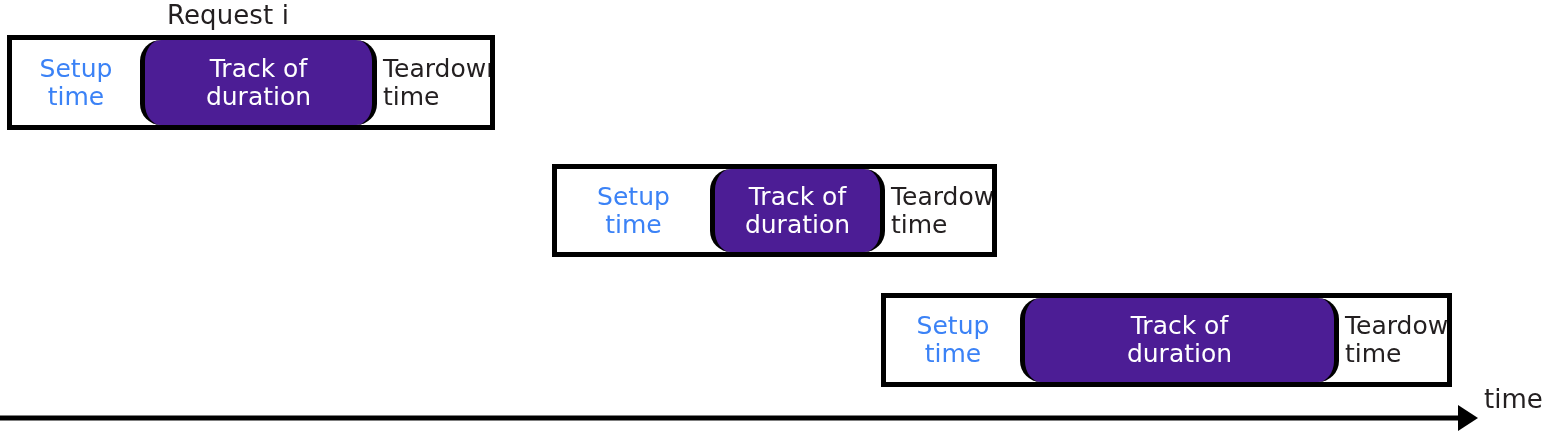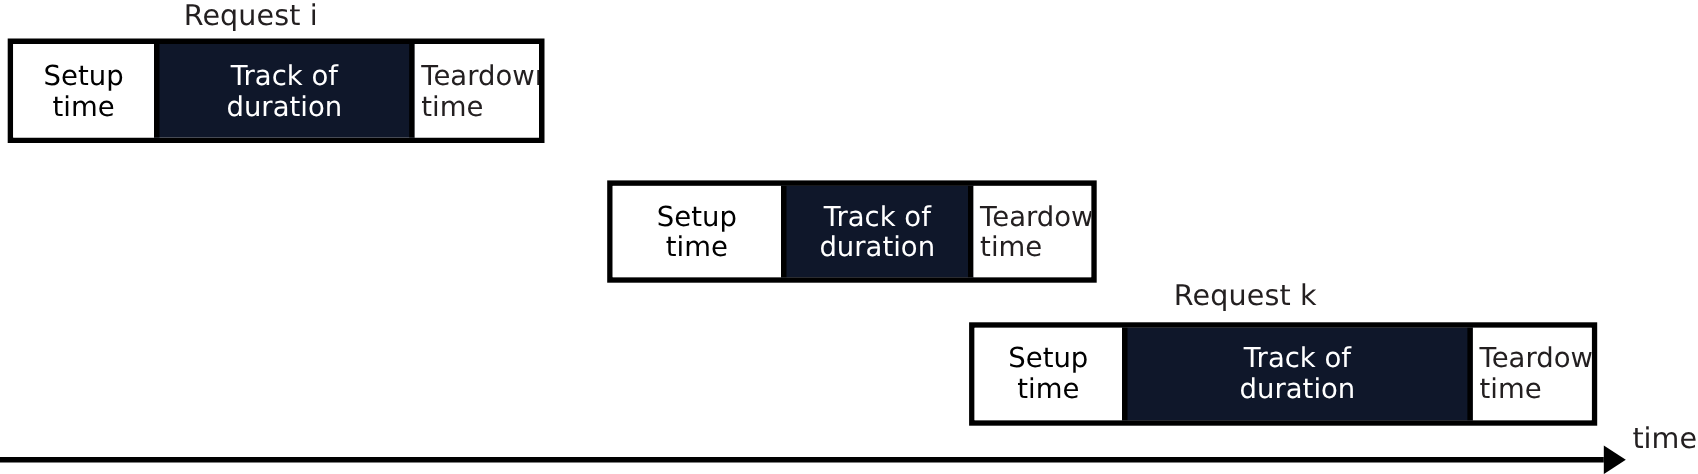--- a/index.html
+++ b/index.html
@@ -47,27 +47,28 @@
     align-items: center;
     justify-content: center;
     text-align: center;
     font-size: 25px;
     line-height: 1.12;
     overflow: hidden;
     white-space: pre-line;
   }
   .segment.setup {
     background: #ffffff;
-    color: #000000;
+    color: #3b82f6;
   }
   .segment.track {
-    background: #0f172a;
+    background: #4c1d95;
     color: #ffffff;
     border-left: 5px solid #000000;
     border-right: 5px solid #000000;
+    border-radius: 21px;
   }
   .segment.teardown {
     background: #ffffff;
     color: #231f20;
     justify-content: flex-start;
     text-align: left;
     padding-left: 6px;
   }
 
   
@@ -107,21 +108,20 @@
 
   <div class="request-bar" style="left:552px; top:164px; width:445px; height:93px;">
     <div class="segment setup" style="width:153px;">Setup
 time</div>
     <div class="segment track" style="width:175px;">Track of
 duration</div>
     <div class="segment teardown" style="width:107px;">Teardown
 time</div>
   </div>
 
-  <div class="request-label" style="left:1132px; top:256px;">Request k</div>
 
   <div class="request-bar" style="left:881px; top:293px; width:571px; height:94px;">
     <div class="segment setup" style="width:134px;">Setup
 time</div>
     <div class="segment track" style="width:319px;">Track of
 duration</div>
     <div class="segment teardown" style="width:108px;">Teardown
 time</div>
   </div>
 

